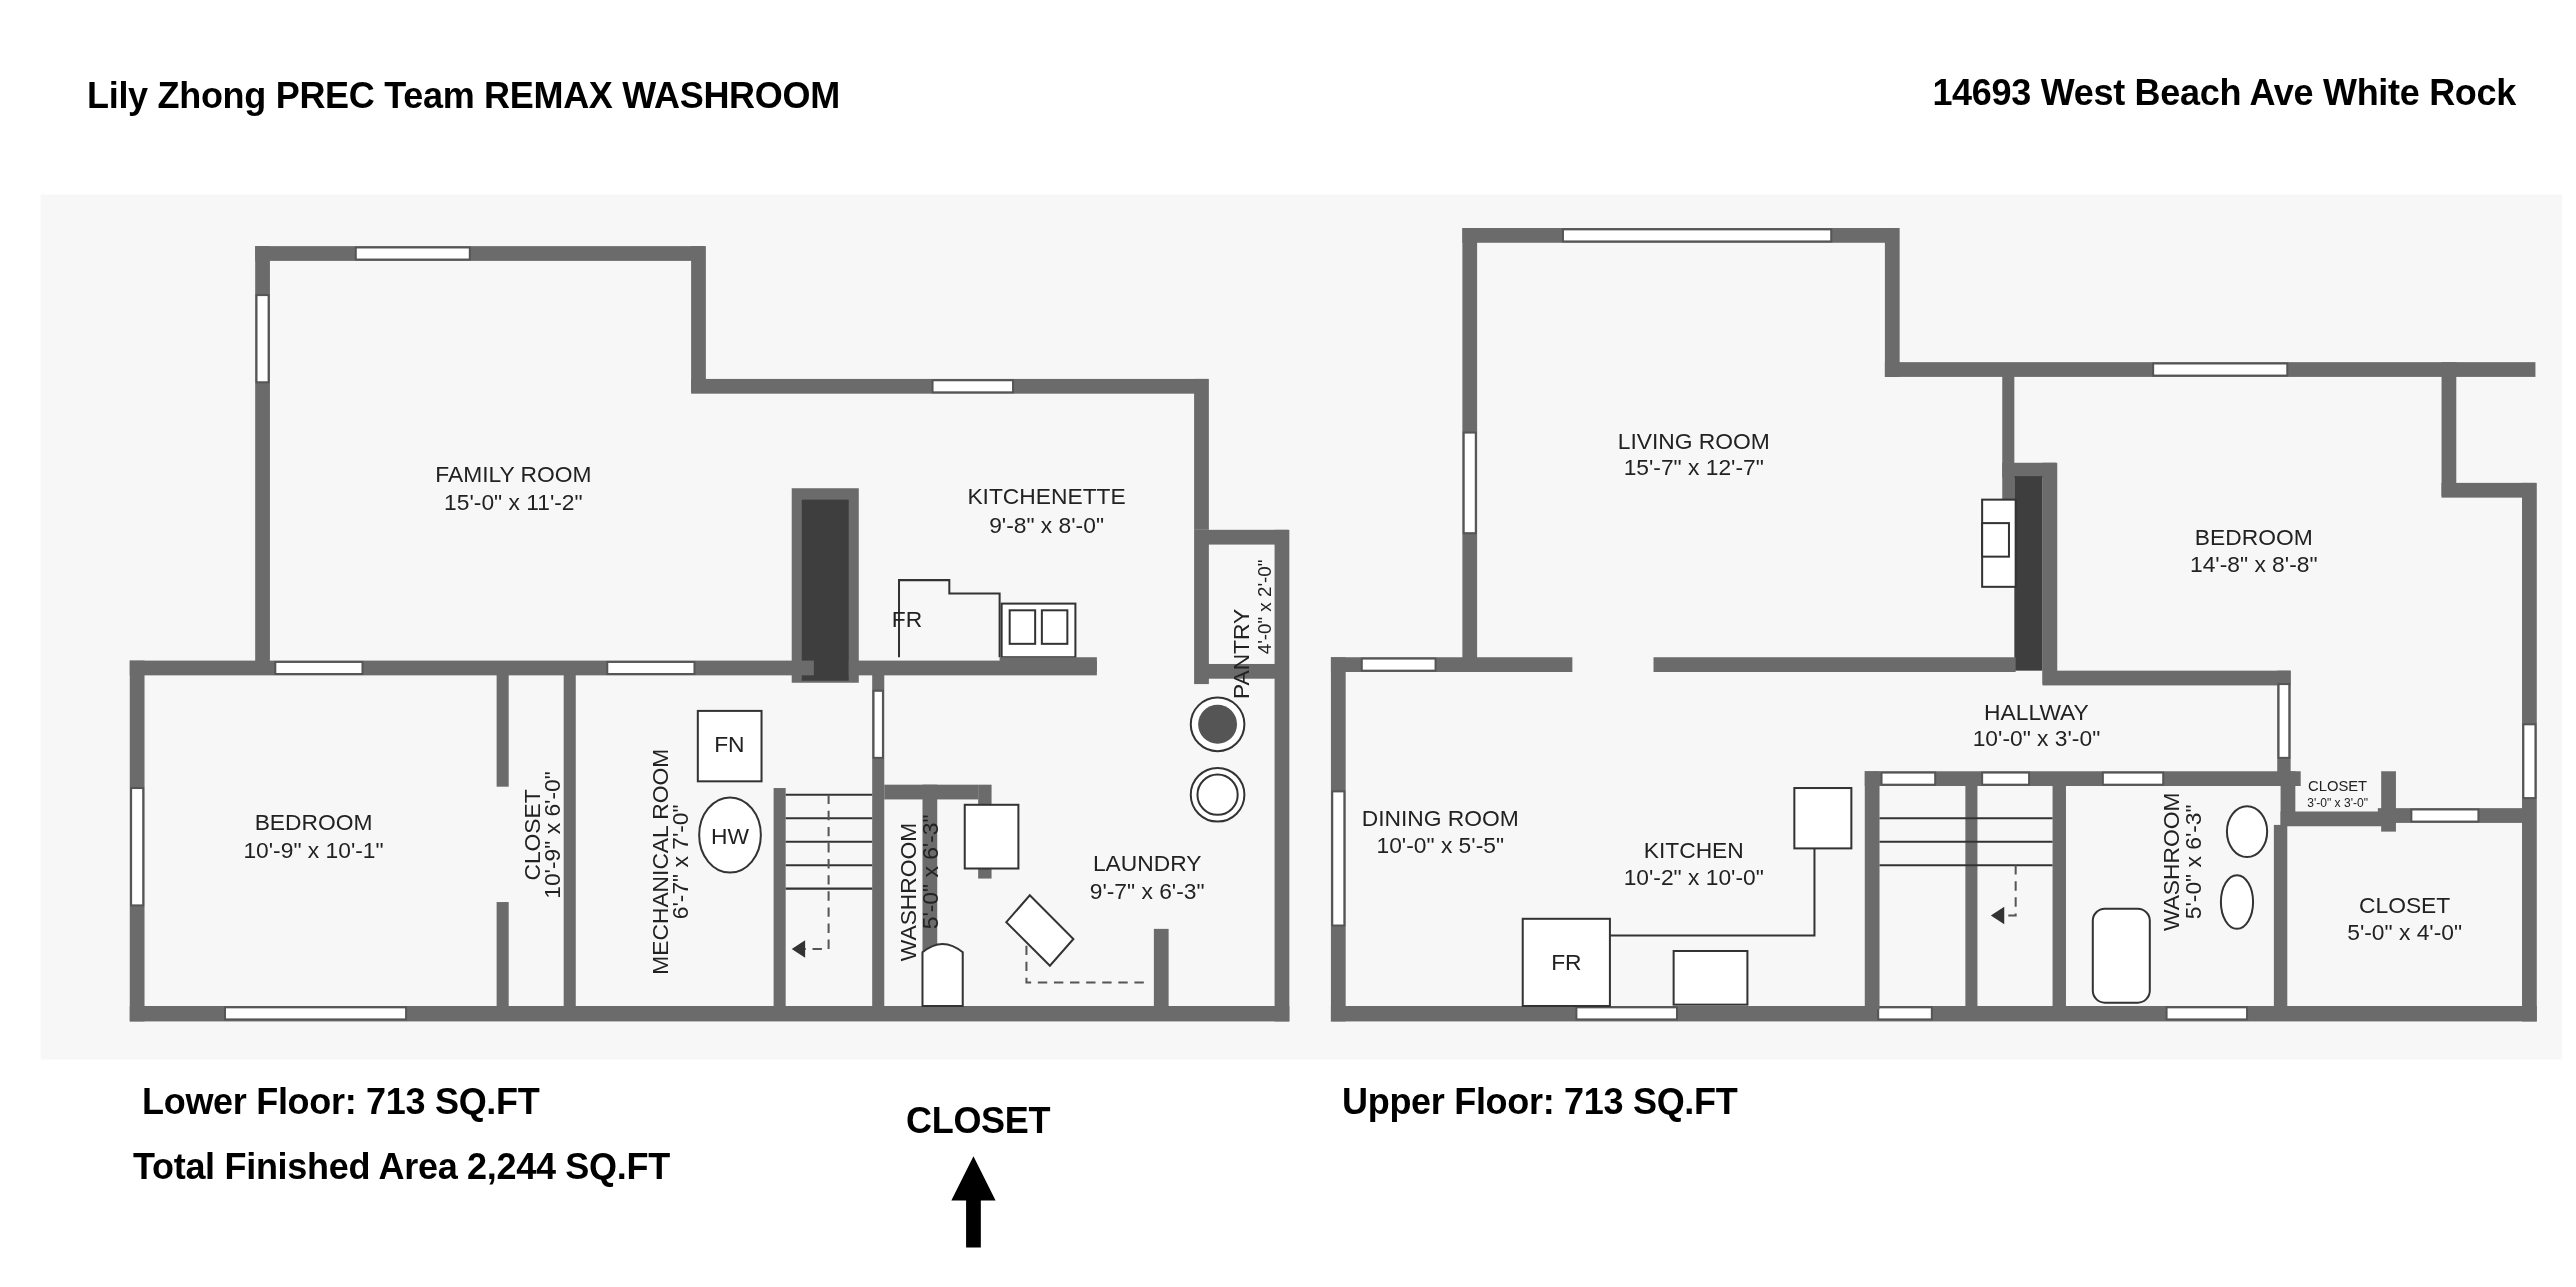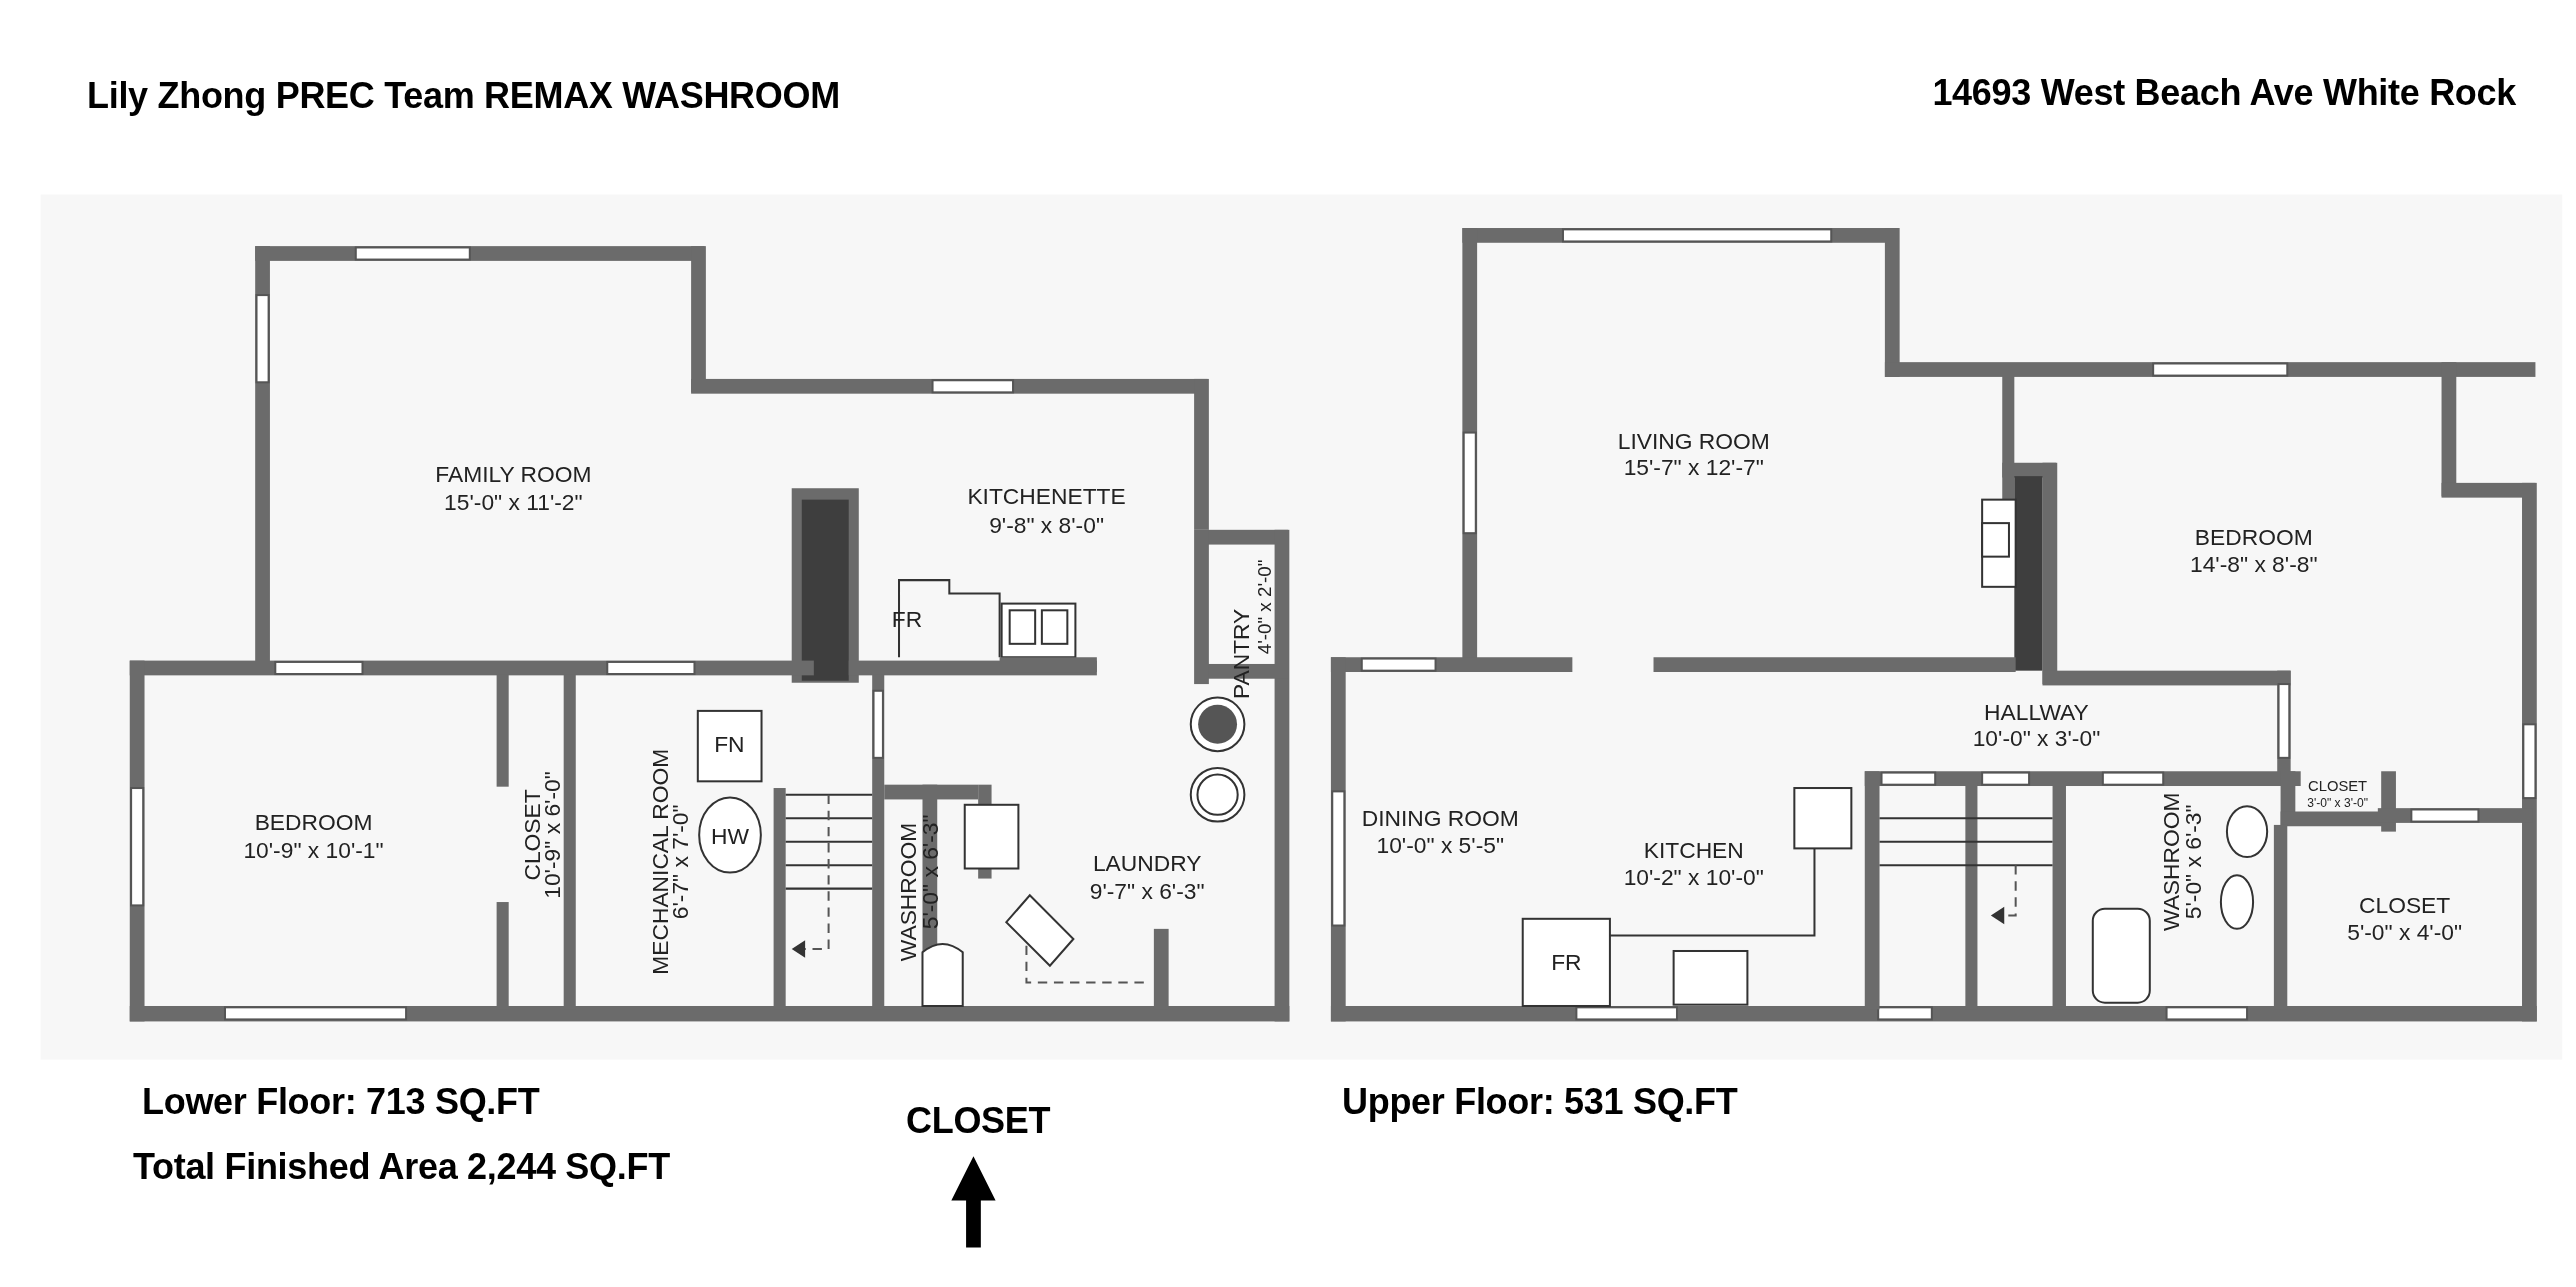--- a/index.html
+++ b/index.html
@@ -207,14 +207,14 @@
   <text class="rl" x="3585" y="1402">5'-0" x 4'-0"</text>
 
   <g>
     <polygon points="1451,1724 1418,1790 1440,1790 1440,1860 1462,1860 1462,1790 1484,1790" fill="#000"></polygon>
   </g>
 </svg>
 
 <div class="foot" style="left:142px; top:1081px;">Lower Floor: 713 SQ.FT</div>
 <div class="foot" style="left:133px; top:1146px;">Total Finished Area 2,244 SQ.FT</div>
 <div class="foot" style="left:906px; top:1100px;">CLOSET</div>
-<div class="foot" style="left:1342px; top:1081px;">Upper Floor: 531 SQ.FT</div>
+<div class="foot" style="left:1342px; top:1081px;">Upper Floor: 713 SQ.FT</div>
 
 
 </body></html>

